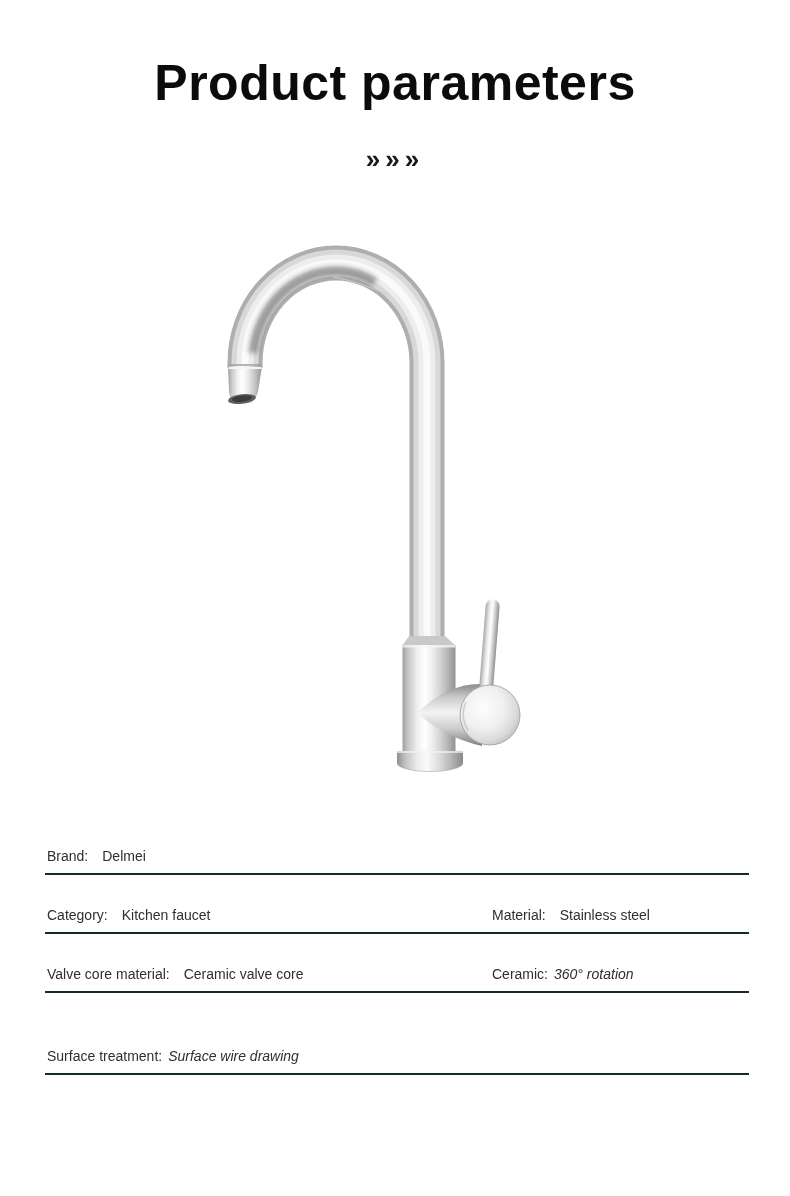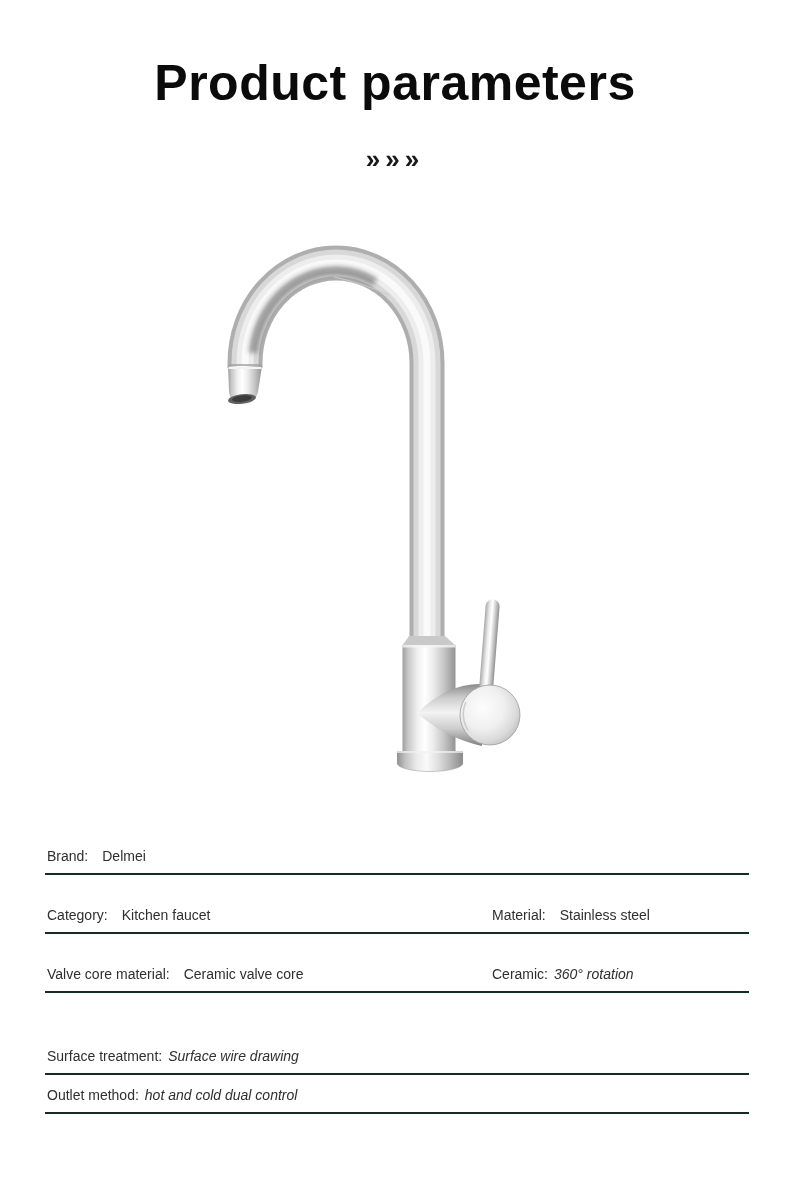--- a/index.html
+++ b/index.html
@@ -164,20 +164,15 @@
         <span>Ceramic:</span><span class="gap-narrow">360° rotation</span>
       </div>
     </div>
 
     <div class="spec-row row-4">
       <div class="cell-left">
         <span>Surface treatment:</span><span class="gap-narrow">Surface wire drawing</span>
       </div>
     </div>
 
-    <div class="spec-row row-5">
-      <div class="cell-left">
-        <span>Outlet method:</span><span class="gap-narrow">hot and cold dual control</span>
-      </div>
-    </div>
 
   </div>
 </div>
 
 </body></html>

